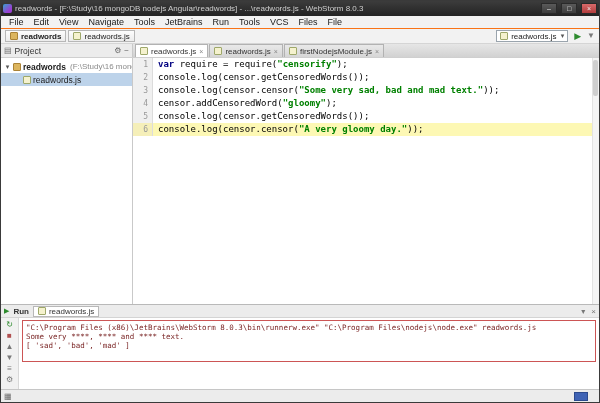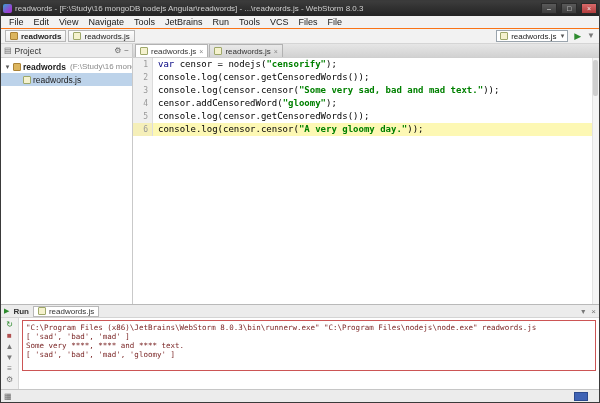--- a/index.html
+++ b/index.html
@@ -50,21 +50,21 @@
   .ticon.library { background:#9f8fc4; border:1px solid #6f5f9a; }
   .tlabel.b { font-weight:bold; }
   .thint { color:#8a8a8a; margin-left:2px; font-size:8px; }
 
   .editor { flex:1; position:relative; background:#fff; overflow:hidden; }
   .code-line { display:flex; height:13px; line-height:13px; font-family:"DejaVu Sans Mono",monospace; font-size:9px; }
   .code-line.hl { background:#fdf8b4; }
   .ln { width:20px; flex:none; text-align:right; padding-right:4px; color:#999; background:#f0f0f0; border-right:1px solid #dcdcdc; font-size:8px; }
   .code-line.hl .ln { background:#f5efb9; }
   .lt { padding-left:5px; white-space:pre; color:#000; }
-  .tok-kw { color:#000080; font-weight:normal; }
+  .tok-kw { color:#000080; font-weight:bold; }
   .tok-str { color:#008000; font-weight:bold; }
   .editor-scrollbar { position:absolute; right:0; top:0; bottom:0; width:7px; background:#f4f4f4; border-left:1px solid #e2e2e2; }
   .editor-thumb { position:absolute; top:2px; right:1px; width:5px; height:36px; background:#cfcfcf; border-radius:2px; }
 
   
   .runpanel { height:85px; flex:none; display:flex; flex-direction:column; border-top:1px solid #b9b9b9; }
   .run-header { height:13px; flex:none; background:#ececec; border-bottom:1px solid #d4d4d4; display:flex; align-items:center; font-size:8px; padding:0 3px; gap:4px; color:#333; }
   .run-title-icon { color:#2e8b2e; font-size:7px; }
   .run-title { font-weight:bold; }
   .run-tab { height:11px; display:inline-flex; align-items:center; gap:3px; background:#fff; border:1px solid #b8b8b8; padding:0 4px; }
@@ -144,20 +144,25 @@
         <div class="etab active">
           <span class="ticon js-file"></span>
           <span class="tab-label">readwords.js</span>
           <span class="tclose">×</span>
         </div>
         <div class="etab">
           <span class="ticon js-file"></span>
           <span class="tab-label">readwords.js</span>
           <span class="tclose">×</span>
         </div>
+        <div class="etab">
+          <span class="ticon js-file"></span>
+          <span class="tab-label">firstNodejsModule.js</span>
+          <span class="tclose">×</span>
+        </div>
       </div>
   </div>
 
   <div class="main">
     <div class="tree-panel" id="tree">
         <div class="tree-row" style="padding-left: 3px;">
           <span class="arrow">▾</span>
           <span class="ticon folder"></span>
           <span class="tlabel b">readwords</span>
           <span class="thint">(F:\Study\16 mongoDB no</span>
@@ -165,21 +170,21 @@
         <div class="tree-row sel" style="padding-left: 13px;">
           <span class="arrow"></span>
           <span class="ticon js-file"></span>
           <span class="tlabel">readwords.js</span>
         </div>
       </div>
     <div class="editor">
       <div id="code">
           <div class="code-line">
             <span class="ln">1</span>
-            <span class="lt"><span class="tok-kw">var</span><span class="tok-pl"> censor = nodejs(</span><span class="tok-str">"censorify"</span><span class="tok-pl">);</span></span>
+            <span class="lt"><span class="tok-kw">var</span><span class="tok-pl"> require = require(</span><span class="tok-str">"censorify"</span><span class="tok-pl">);</span></span>
           </div>
           <div class="code-line">
             <span class="ln">2</span>
             <span class="lt"><span class="tok-pl">console.log(censor.getCensoredWords());</span></span>
           </div>
           <div class="code-line">
             <span class="ln">3</span>
             <span class="lt"><span class="tok-pl">console.log(censor.censor(</span><span class="tok-str">"Some very sad, bad and mad text."</span><span class="tok-pl">));</span></span>
           </div>
           <div class="code-line">
@@ -218,23 +223,22 @@
         <span class="rt-icon green">↻</span>
         <span class="rt-icon red">■</span>
         <span class="rt-icon">▲</span>
         <span class="rt-icon">▼</span>
         <span class="rt-icon">≡</span>
         <span class="rt-icon">⚙</span>
       </div>
       <div class="console">
         <div class="console-box" id="console-box">
             <div class="console-line">"C:\Program Files (x86)\JetBrains\WebStorm 8.0.3\bin\runnerw.exe" "C:\Program Files\nodejs\node.exe" readwords.js</div>
+            <div class="console-line">Some very ****, **** and **** text.</div>
             <div class="console-line">[ 'sad', 'bad', 'mad' ]</div>
-            <div class="console-line">Some very ****, **** and **** text.</div>
-            <div class="console-line">[ 'sad', 'bad', 'mad', 'gloomy' ]</div>
             <div class="console-line">&nbsp;</div>
           </div>
       </div>
     </div>
   </div>
 
   <div class="statusbar">
     <span>▦</span>
     <span class="sb-spacer"></span>
     <span class="sb-blue"></span>

